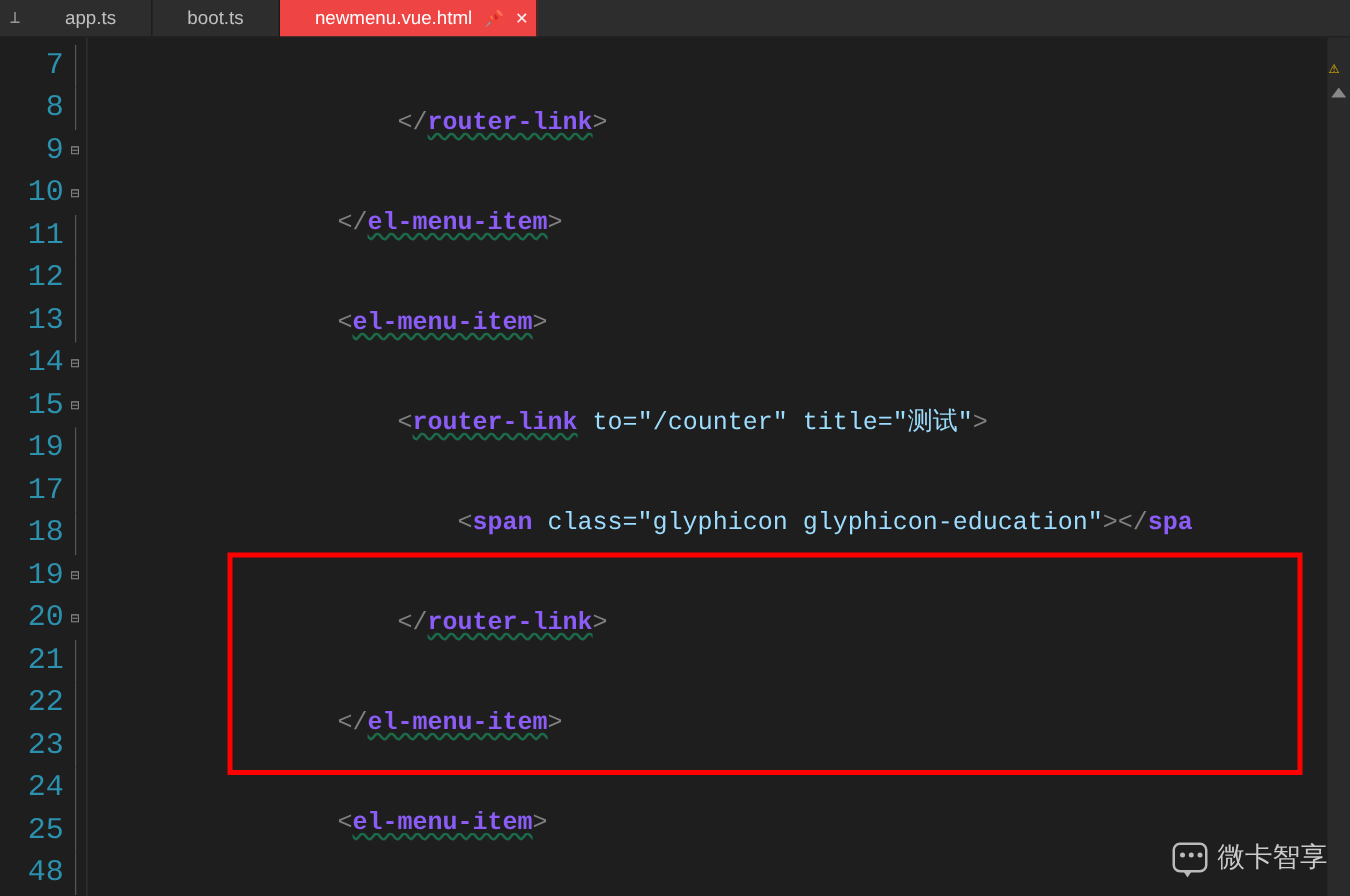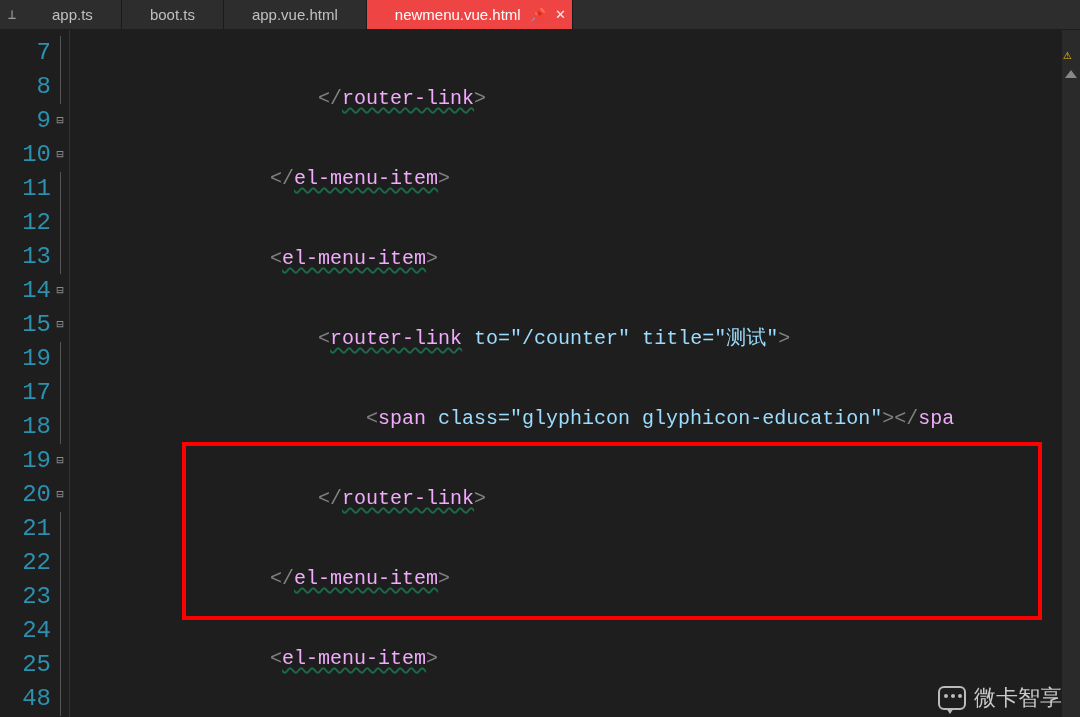--- a/index.html
+++ b/index.html
@@ -101,21 +101,21 @@
     white-space: pre;
     overflow: hidden;
   }
   .code .line {
     height: 34px;
     line-height: 34px;
     padding-left: 8px;
     position: relative;
   }
   .punct { color: #808080; }
-  .tagname { color: #f0abfc; text-decoration: underline wavy #1b6b4a; text-underline-offset: 3px; }
+  .tagname { color: #8b5cf6; text-decoration: underline wavy #1b6b4a; text-underline-offset: 3px; font-weight: bold; }
   .tagname.nowave { text-decoration: none; }
   .attr { color: #9cdcfe; }
   .red-box {
     position: absolute;
     border: 4px solid #ff0000;
     pointer-events: none;
   }
   .right-strip {
     position:absolute;
     right:0; top:30px; bottom:0;
@@ -132,21 +132,21 @@
     position:absolute;
     top:40px; left:3px;
     width:0;height:0;
     border-left:6px solid transparent;
     border-right:6px solid transparent;
     border-bottom:8px solid #888;
   }
   .watermark {
     position:absolute;
     right:18px;
-    bottom:4px;
+    bottom:16px;
     display:flex;
     align-items:center;
     gap:8px;
     color:#ddd;
     font-family: "Microsoft YaHei", sans-serif;
     font-size:22px;
     opacity:0.9;
   }
   .watermark .bubble {
     width:28px;height:24px;
@@ -175,23 +175,20 @@
 </head>
 <body>
 
 <div class="tab-bar">
   <div class="pin-icon">⊥</div>
   <div class="tab">
       <span>app.ts</span>
     </div>
   <div class="tab">
       <span>boot.ts</span>
-    </div>
-  <div class="tab">
-      <span>app.vue.html</span>
     </div>
   <div class="tab active">
     <span>newmenu.vue.html</span>
     <span class="tab-actions">
       <span>📌</span>
       <span>✕</span>
     </span>
   </div>
 </div>
 

